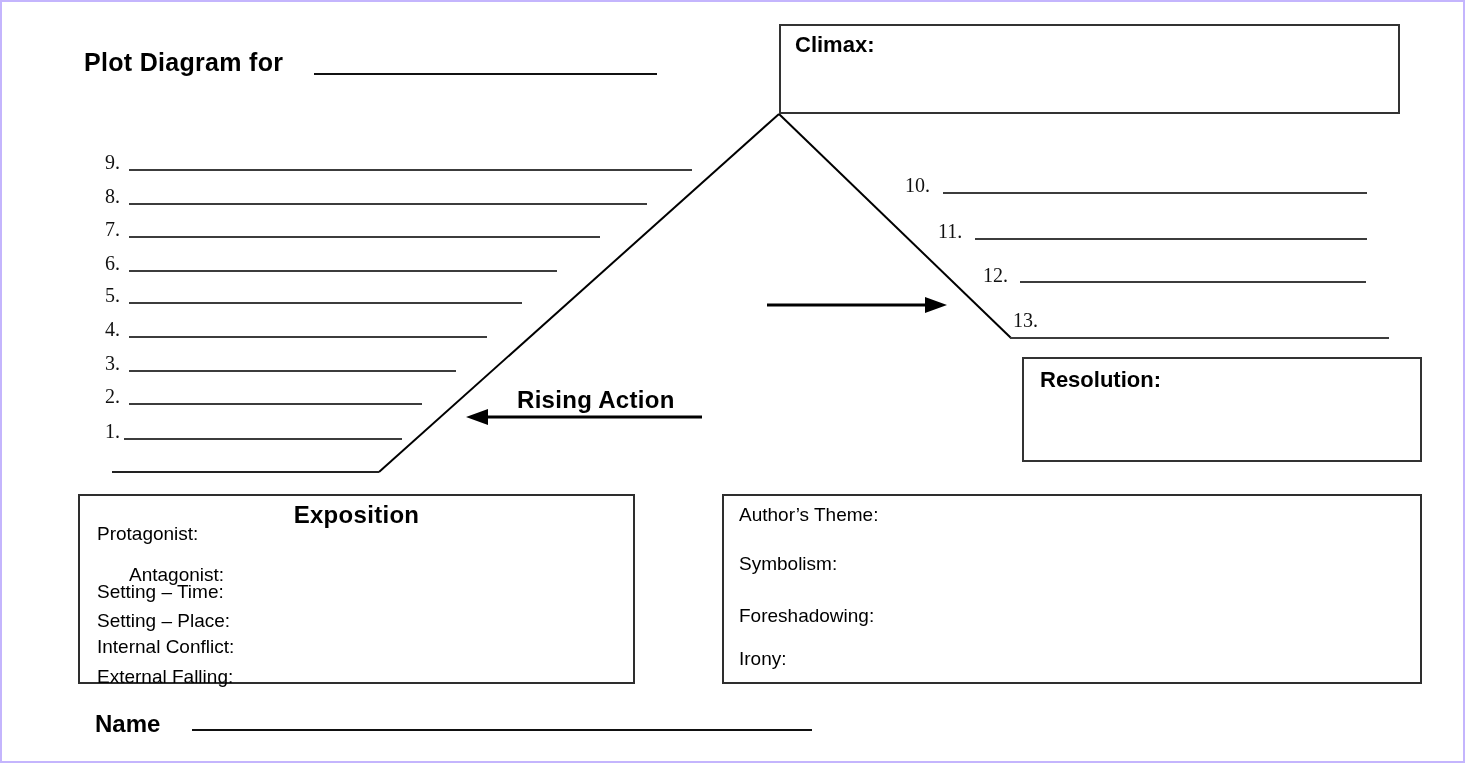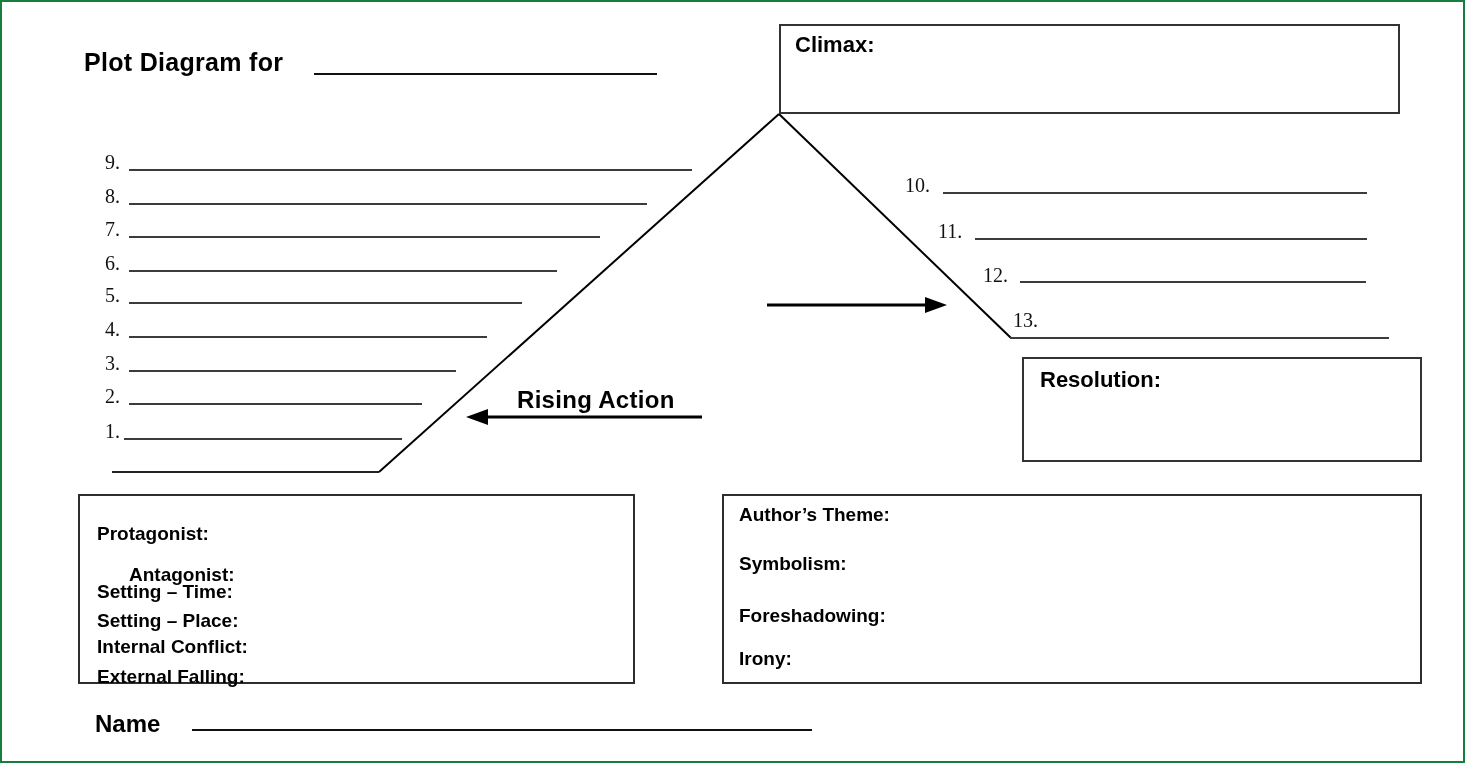--- a/index.html
+++ b/index.html
@@ -1,30 +1,30 @@
 <!DOCTYPE html>
 <html><head>
 <meta charset="utf-8">
 <style>
   html,body{margin:0;padding:0;background:#ffffff;}
   .page{
     position:relative;width:1465px;height:763px;background:#ffffff;
-    border:2px solid #15803d;box-sizing:border-box;overflow:hidden;
+    border:2px solid #c4b5fd;box-sizing:border-box;overflow:hidden;
     font-family:"Liberation Sans",sans-serif;color:#000;
   }
   .abs{position:absolute;}
   .svg-layer{position:absolute;left:0;top:0;width:1465px;height:763px;pointer-events:none;}
   .title{font-size:25px;font-weight:bold;letter-spacing:.3px;}
   .blank{position:absolute;height:0;border-bottom:2px solid #3c3c3c;}
   .blank-dark{position:absolute;height:0;border-bottom:2.5px solid #111;}
   .num{position:absolute;font-family:"Liberation Serif","DejaVu Serif",serif;font-size:20px;color:#111;}
   .box{position:absolute;border:2px solid #333;background:#fff;box-sizing:border-box;}
   .box-head{font-size:22px;font-weight:bold;}
   .action-label{position:absolute;font-size:24px;font-weight:bold;letter-spacing:.3px;line-height:27px;}
-  .field{position:absolute;font-size:19px;font-weight:bold;white-space:nowrap;}
+  .field{position:absolute;font-size:19px;font-weight:normal;white-space:nowrap;}
   .expo-title{position:absolute;left:0;right:0;top:5px;text-align:center;font-size:24px;font-weight:bold;letter-spacing:.3px;}
   .name-label{font-size:24px;font-weight:bold;}
 </style>
 </head>
 <body>
 
 <div class="page">
 
   <svg class="svg-layer" viewBox="0 0 1465 763" xmlns="http://www.w3.org/2000/svg">
     <line x1="377" y1="470" x2="777" y2="112" stroke="#000" stroke-width="2"></line>
@@ -73,20 +73,21 @@
   <span class="num" style="left:981px;top:262px;">12.</span>
   <div class="blank" style="left:1018px;top:279px;width:346px;"></div>
   <span class="num" style="left:1011px;top:307px;">13.</span>
   <div class="blank" style="left:1008px;top:335px;width:379px;"></div>
 
   <div class="box" style="left:1020px;top:355px;width:400px;height:105px;">
     <div class="box-head" style="position:absolute;left:16px;top:8px;">Resolution:</div>
   </div>
 
   <div class="box" style="left:76px;top:492px;width:557px;height:190px;border-color:#2e2e2e;">
+    <div class="expo-title">Exposition</div>
     <div class="field" style="left:17px;top:27px;">Protagonist:</div>
     <div class="field" style="left:17px;top:68px;margin-left:32px;">Antagonist:</div>
     <div class="field" style="left:17px;top:85px;">Setting – Time:</div>
     <div class="field" style="left:17px;top:114px;">Setting – Place:</div>
     <div class="field" style="left:17px;top:140px;">Internal Conflict:</div>
     <div class="field" style="left:17px;top:170px;">External Falling:</div>
   </div>
 
   <div class="box" style="left:720px;top:492px;width:700px;height:190px;border-color:#2e2e2e;">
     <div class="field" style="left:15px;top:8px;">Author’s Theme:</div>

